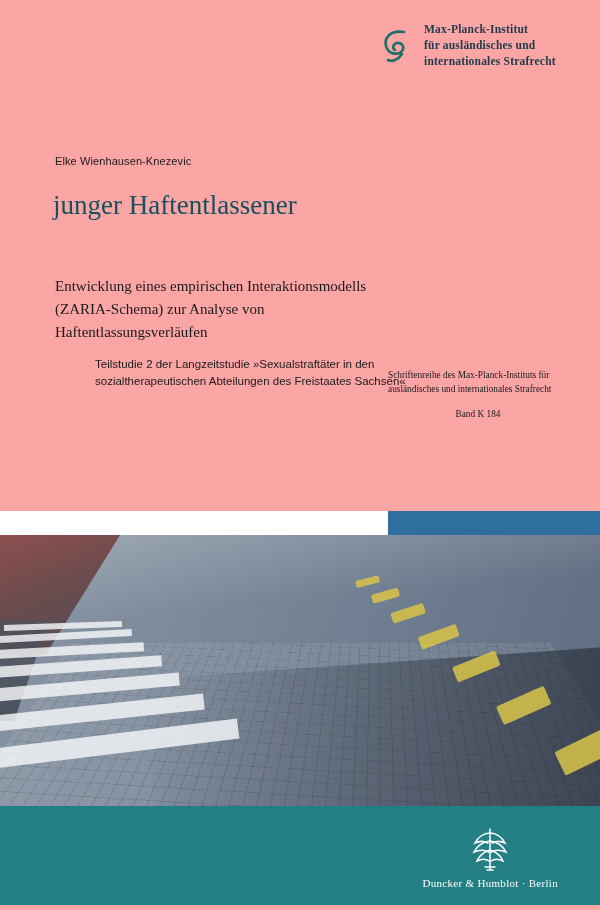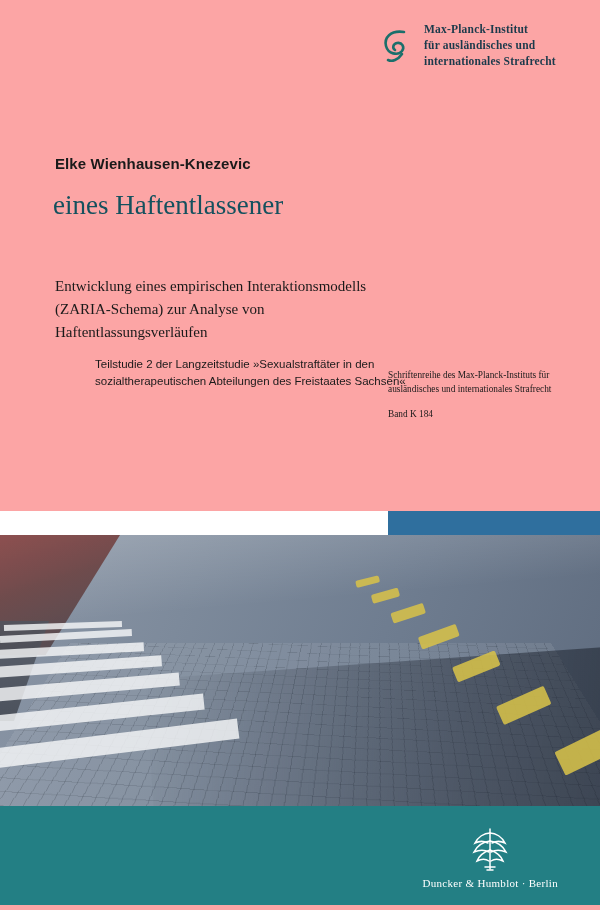--- a/index.html
+++ b/index.html
@@ -45,22 +45,22 @@
     font-weight: bold;
     letter-spacing: 0.2px;
   }
   .institute-lines div { white-space: nowrap; }
 
   
   .author {
     position: absolute;
     top: 155px;
     left: 55px;
-    font-size: 15px;
-    font-weight: bold;
+    font-size: 11px;
+    font-weight: normal;
     color: #1a1a1a;
     letter-spacing: 0.1px;
   }
   .title {
     position: absolute;
     top: 186px;
     left: 53px;
     width: 400px;
     font-family: "Liberation Serif", serif;
     font-size: 27px;
@@ -94,21 +94,21 @@
     position: absolute;
     top: 369px;
     left: 388px;
     width: 180px;
     font-family: "Liberation Serif", serif;
     font-size: 9.3px;
     line-height: 1.48;
     color: #1a1a1a;
   }
   .series-info .block { margin-bottom: 11px; }
-  .series-info .block:last-child { margin-bottom: 8px; }
+  .series-info .block:last-child { margin-bottom: 8px; text-align: center; }
 
   
   .photo {
     position: absolute;
     left: 0;
     top: 511px;
     width: 600px;
     height: 300px;
     overflow: hidden;
     background: #6e7f93;
@@ -252,21 +252,21 @@
     <div class="institute-lines">
       <div>Max-Planck-Institut</div>
       <div>für ausländisches und</div>
       <div>internationales Strafrecht</div>
     </div>
   </div>
 
   <div class="author">Elke Wienhausen-Knezevic</div>
 
   <div class="title">
-    <div>eines Haftentlassener</div>
+    <div>junger Haftentlassener</div>
   </div>
 
   <div class="subtitle">Entwicklung eines empirischen Interaktionsmodells (ZARIA-Schema) zur Analyse von Haftentlassungsverläufen</div>
 
   <div class="series-note">Teilstudie 2 der Langzeitstudie »Sexualstraftäter in den sozialtherapeutischen Abteilungen des Freistaates Sachsen«</div>
 
   <div class="series-info">
     <div class="block">Schriftenreihe des Max-Planck-Instituts für ausländisches und internationales Strafrecht</div>
     <div class="block">Band K 184</div>
   </div>

